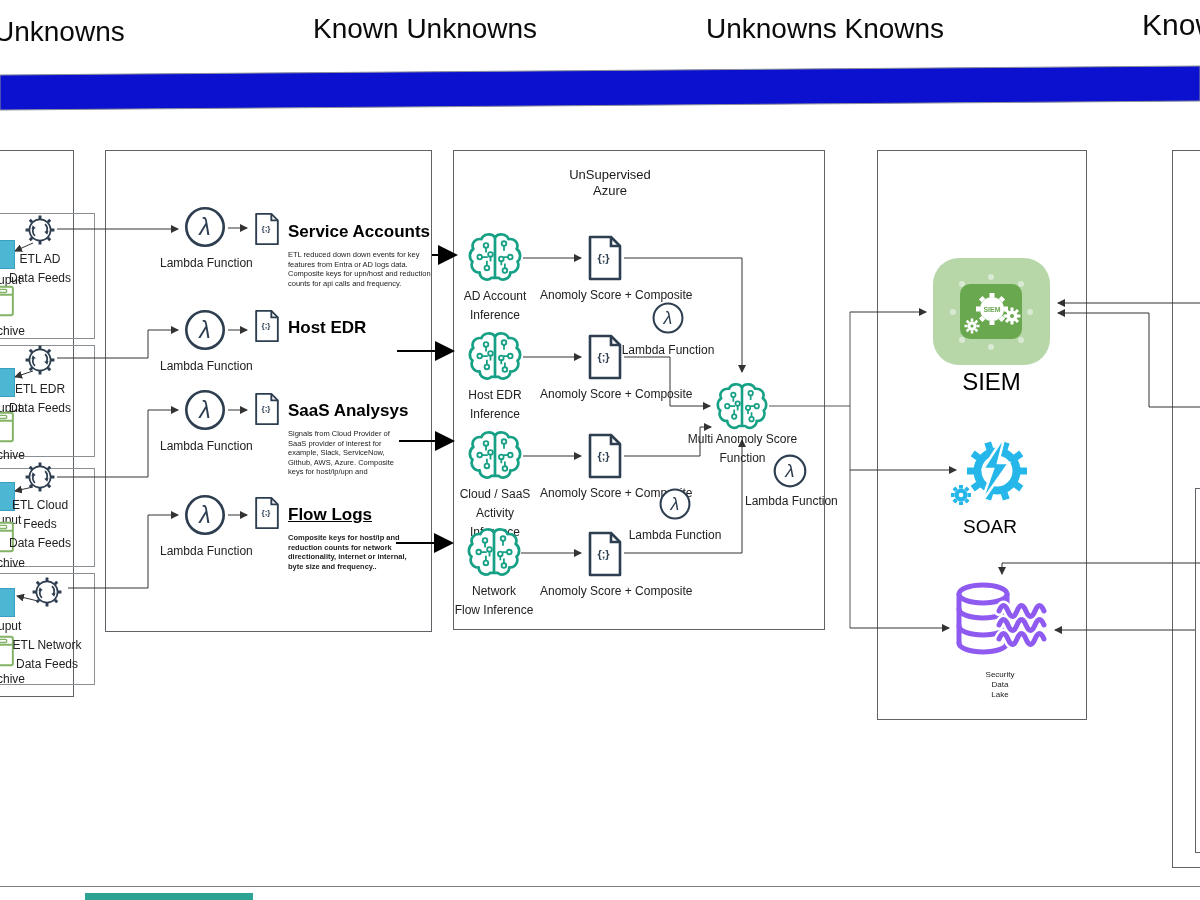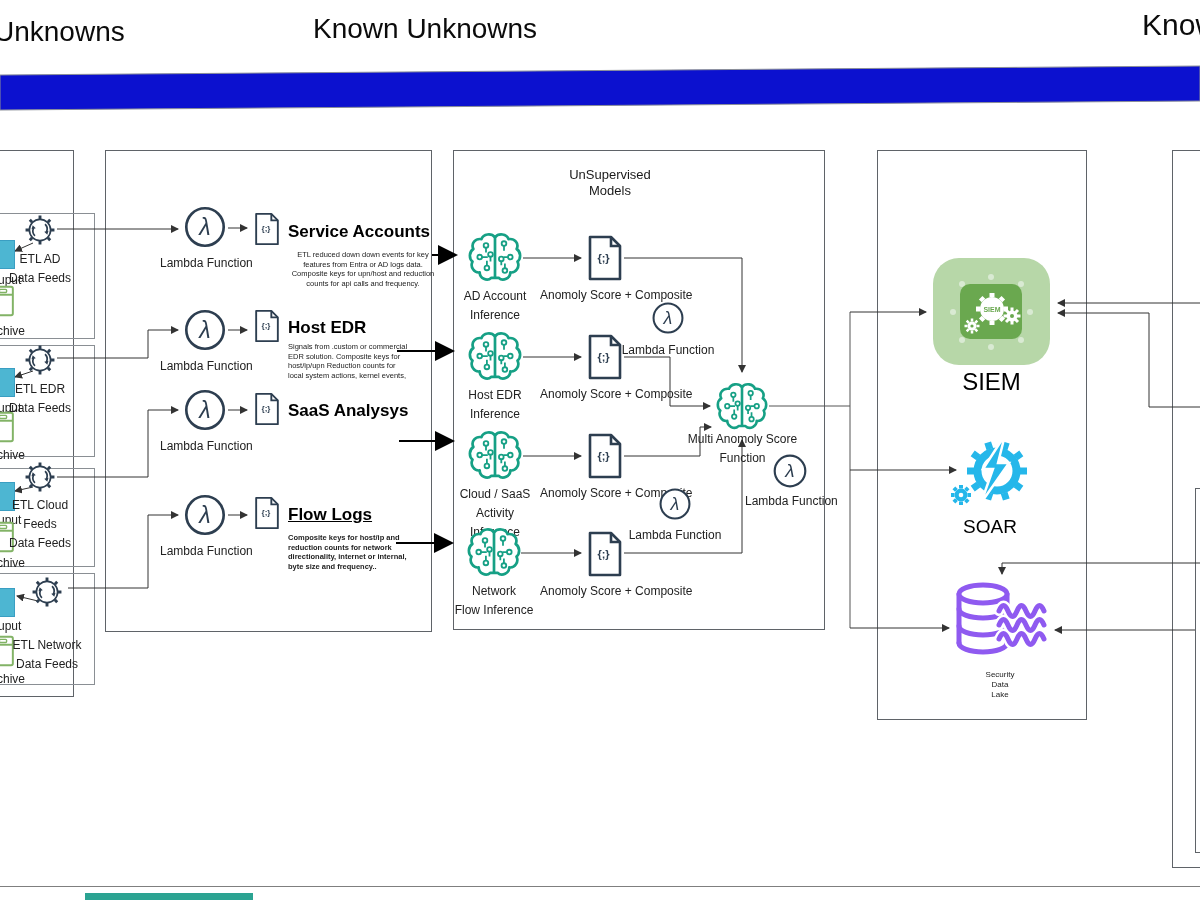--- a/index.html
+++ b/index.html
@@ -70,20 +70,21 @@
       </symbol>
     </defs>
   </svg>
 
   <svg class="abs" style="left:0;top:0;" width="1200" height="130">
     <polygon points="0,75 1200,66 1200,101 0,110" fill="#0c11cf" stroke="#8b8f98" stroke-width="1"></polygon>
   </svg>
 
   <div class="abs toplabel" style="left:-6px;top:16px;">Unknowns</div>
   <div class="abs toplabel" style="left:313px;top:13px;">Known Unknowns</div>
+  <div class="abs toplabel" style="left:706px;top:13px;">Unknowns Knowns</div>
   <div class="abs toplabel" style="left:1142px;top:8px;font-size:30px;">Known Knowns</div>
 
   <div class="panel" style="left:-60px;top:150px;width:132px;height:545px;"></div>
   <div class="subbox" style="left:-30px;top:213px;width:123px;height:124px;"></div>
   <div class="subbox" style="left:-30px;top:345px;width:123px;height:110px;"></div>
   <div class="subbox" style="left:-30px;top:468px;width:123px;height:97px;"></div>
   <div class="subbox" style="left:-30px;top:573px;width:123px;height:110px;"></div>
 
   <div class="panel" style="left:105px;top:150px;width:325px;height:480px;"></div>
   <div class="panel" style="left:453px;top:150px;width:370px;height:478px;"></div>
@@ -192,56 +193,56 @@
 
   <svg class="abs" style="left:183px;top:205px;" width="44" height="44">
       <use href="#sym-lambda"></use>
     </svg>
   <div class="slabel nw" style="left:160px;top:254px;width:90px;">Lambda Function</div>
   <svg class="abs" style="left:254px;top:212px;" width="26" height="34">
       <use href="#sym-doc"></use>
     </svg>
   <div class="docglyph" style="left:254px;top:224px;width:24px;font-size:8px;">{;}</div>
   <div class="rowtitle" style="left:288px;top:222px;">Service Accounts</div>
-  <div class="rowdesc" style="left:288px;top:250px;width:150px;text-align:center;">ETL reduced down down events for key features from Entra or AD logs data. Composite keys for upn/host and reduction counts for api calls and frequency.</div>
+  <div class="rowdesc" style="left:288px;top:250px;width:150px;">ETL reduced down down events for key features from Entra or AD logs data. Composite keys for upn/host and reduction counts for api calls and frequency.</div>
 
   <svg class="abs" style="left:183px;top:308px;" width="44" height="44">
       <use href="#sym-lambda"></use>
     </svg>
   <div class="slabel nw" style="left:160px;top:357px;width:90px;">Lambda Function</div>
   <svg class="abs" style="left:254px;top:309px;" width="26" height="34">
       <use href="#sym-doc"></use>
     </svg>
   <div class="docglyph" style="left:254px;top:321px;width:24px;font-size:8px;">{;}</div>
   <div class="rowtitle" style="left:288px;top:318px;">Host EDR</div>
-  <div class="rowdesc" style="left:288px;top:342px;width:120px;">Signals from .custom or commercial EDR solution. Composite keys for host/ip/upn Reduction counts for local system actions, kernel events,</div>
 
   <svg class="abs" style="left:183px;top:388px;" width="44" height="44">
       <use href="#sym-lambda"></use>
     </svg>
   <div class="slabel nw" style="left:160px;top:437px;width:90px;">Lambda Function</div>
   <svg class="abs" style="left:254px;top:392px;" width="26" height="34">
       <use href="#sym-doc"></use>
     </svg>
   <div class="docglyph" style="left:254px;top:404px;width:24px;font-size:8px;">{;}</div>
   <div class="rowtitle" style="left:288px;top:401px;">SaaS Analysys</div>
+  <div class="rowdesc" style="left:288px;top:429px;width:122px;">Signals from Cloud Provider of SaaS provider of interest for example, Slack, ServiceNow, Github, AWS, Azure. Composite keys for host/ip/upn and</div>
 
   <svg class="abs" style="left:183px;top:493px;" width="44" height="44">
       <use href="#sym-lambda"></use>
     </svg>
   <div class="slabel nw" style="left:160px;top:542px;width:90px;">Lambda Function</div>
   <svg class="abs" style="left:254px;top:496px;" width="26" height="34">
       <use href="#sym-doc"></use>
     </svg>
   <div class="docglyph" style="left:254px;top:508px;width:24px;font-size:8px;">{;}</div>
   <div class="rowtitle" style="left:288px;top:505px;text-decoration:underline;">Flow Logs</div>
   <div class="rowdesc" style="left:288px;top:533px;width:130px;font-weight:bold;">Composite keys for host/ip and reduction counts for network directionality, internet or internal, byte size and frequency..</div>
 
   <div class="ptitle" style="left:540px;top:167px;width:140px;">UnSupervised
-Models</div>
+Azure</div>
 
   <svg class="abs" style="left:468px;top:231px;" width="54" height="54">
       <use href="#sym-brain"></use>
     </svg>
   <div class="slabel" style="left:450px;top:287px;width:90px;">AD Account
 Inference</div>
   <svg class="abs" style="left:587px;top:235px;" width="36" height="46">
       <use href="#sym-doc"></use>
     </svg>
   <div class="docglyph" style="left:587px;top:252px;width:33px;font-size:11px;">{;}</div>

